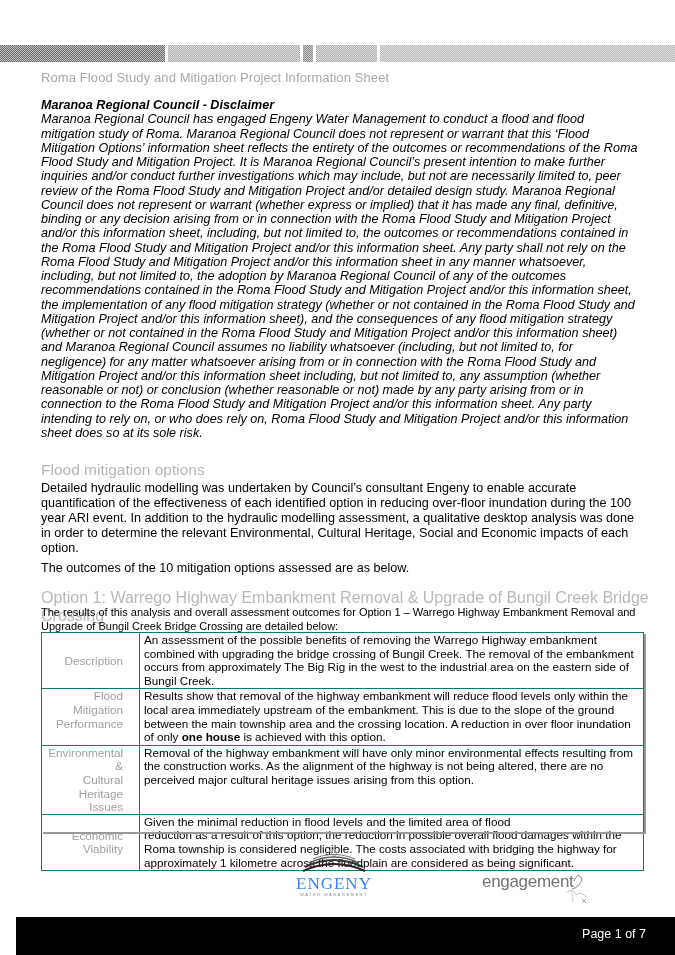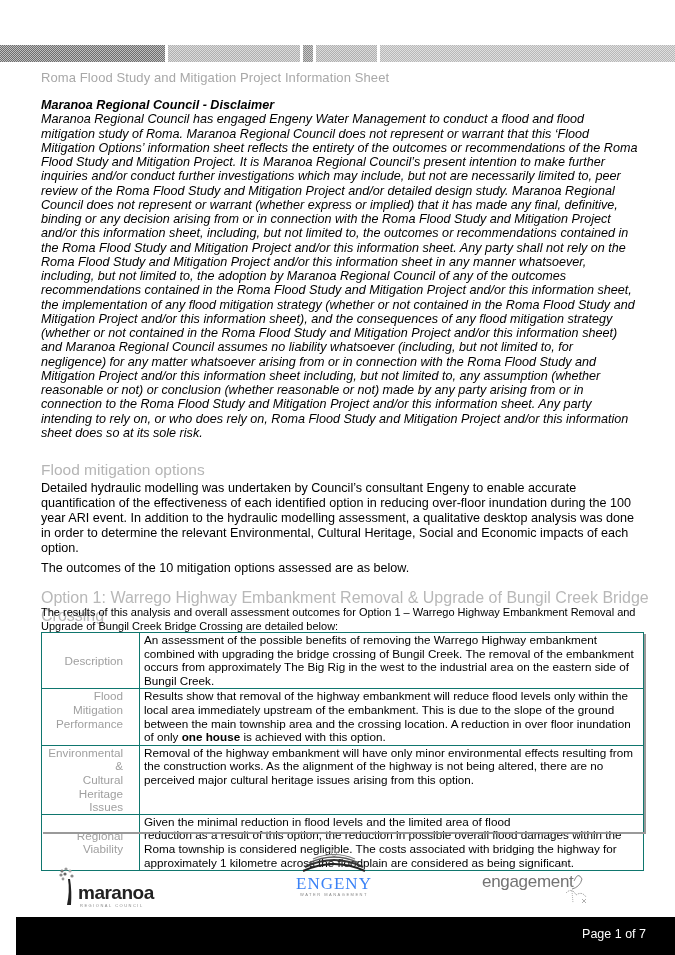--- a/index.html
+++ b/index.html
@@ -115,48 +115,34 @@
     <td class="label-cell">
       <div>Environmental</div>
       <div>&amp;</div>
       <div>Cultural</div>
       <div>Heritage Issues</div>
     </td>
     <td class="text-cell">Removal of the highway embankment will have only minor environmental effects resulting from the construction works. As the alignment of the highway is not being altered, there are no perceived major cultural heritage issues arising from this option.</td>
   </tr>
   <tr class="row-econ">
     <td class="label-cell vmid">
-      <div>Regional</div>
+      <div>Economic</div>
       <div>Viability</div>
     </td>
     <td class="text-cell">
       <div>Given the minimal reduction in flood levels and the limited area of flood</div>
       <div>reduction as a result of this option, the reduction in possible overall flood damages within the Roma township is considered negligible. The costs associated with bridging the highway for approximately 1 kilometre across the floodplain are considered as being significant.</div>
     </td>
   </tr>
 </tbody>
   </table>
 <div class="table-shadow"></div>
 <div class="table-shadow-b"></div>
 
 <div class="logos">
-  <div class="logo-maranoa">
-    <svg class="tree" viewBox="0 0 22 40">
-      <circle cx="4" cy="4" r="1.6" fill="#777"></circle>
-      <circle cx="8" cy="2" r="1.6" fill="#999"></circle>
-      <circle cx="3" cy="8" r="1.6" fill="#888"></circle>
-      <circle cx="7" cy="7" r="1.6" fill="#666"></circle>
-      <circle cx="12" cy="4" r="1.6" fill="#aaa"></circle>
-      <circle cx="14" cy="9" r="1.6" fill="#888"></circle>
-      <circle cx="5" cy="12" r="1.4" fill="#999"></circle>
-      <path d="M10 12 Q12 24 9 38 L13 38 Q14 24 12 12 Z" fill="#222"></path>
-    </svg>
-    <span class="word">maranoa</span>
-    <span class="sub">REGIONAL COUNCIL</span>
-  </div>
   <div class="logo-engeny">
     <svg class="wave" viewBox="0 0 70 30">
       <path d="M35 2 L32 10 M35 2 L38 10 M30 5 L35 12 L40 5" stroke="#aaa" stroke-width="1" fill="none"></path>
       <path d="M6 22 Q35 8 64 22" stroke="#333" stroke-width="2" fill="none"></path>
       <path d="M4 26 Q35 12 66 26" stroke="#222" stroke-width="2.2" fill="none"></path>
       <path d="M10 18 Q35 6 60 18" stroke="#555" stroke-width="1.6" fill="none"></path>
       <path d="M14 14 Q35 5 56 14" stroke="#777" stroke-width="1.2" fill="none"></path>
     </svg>
     <div class="word">ENGENY</div>
     <div class="sub">WATER MANAGEMENT</div>

